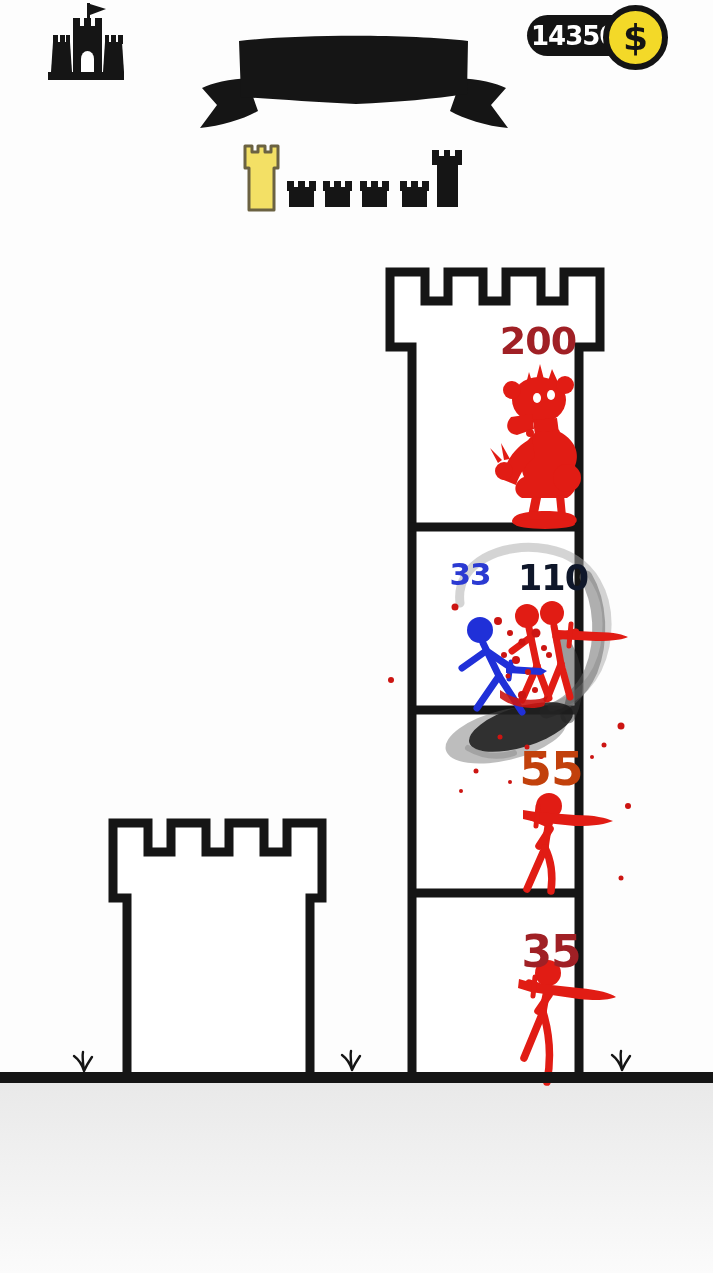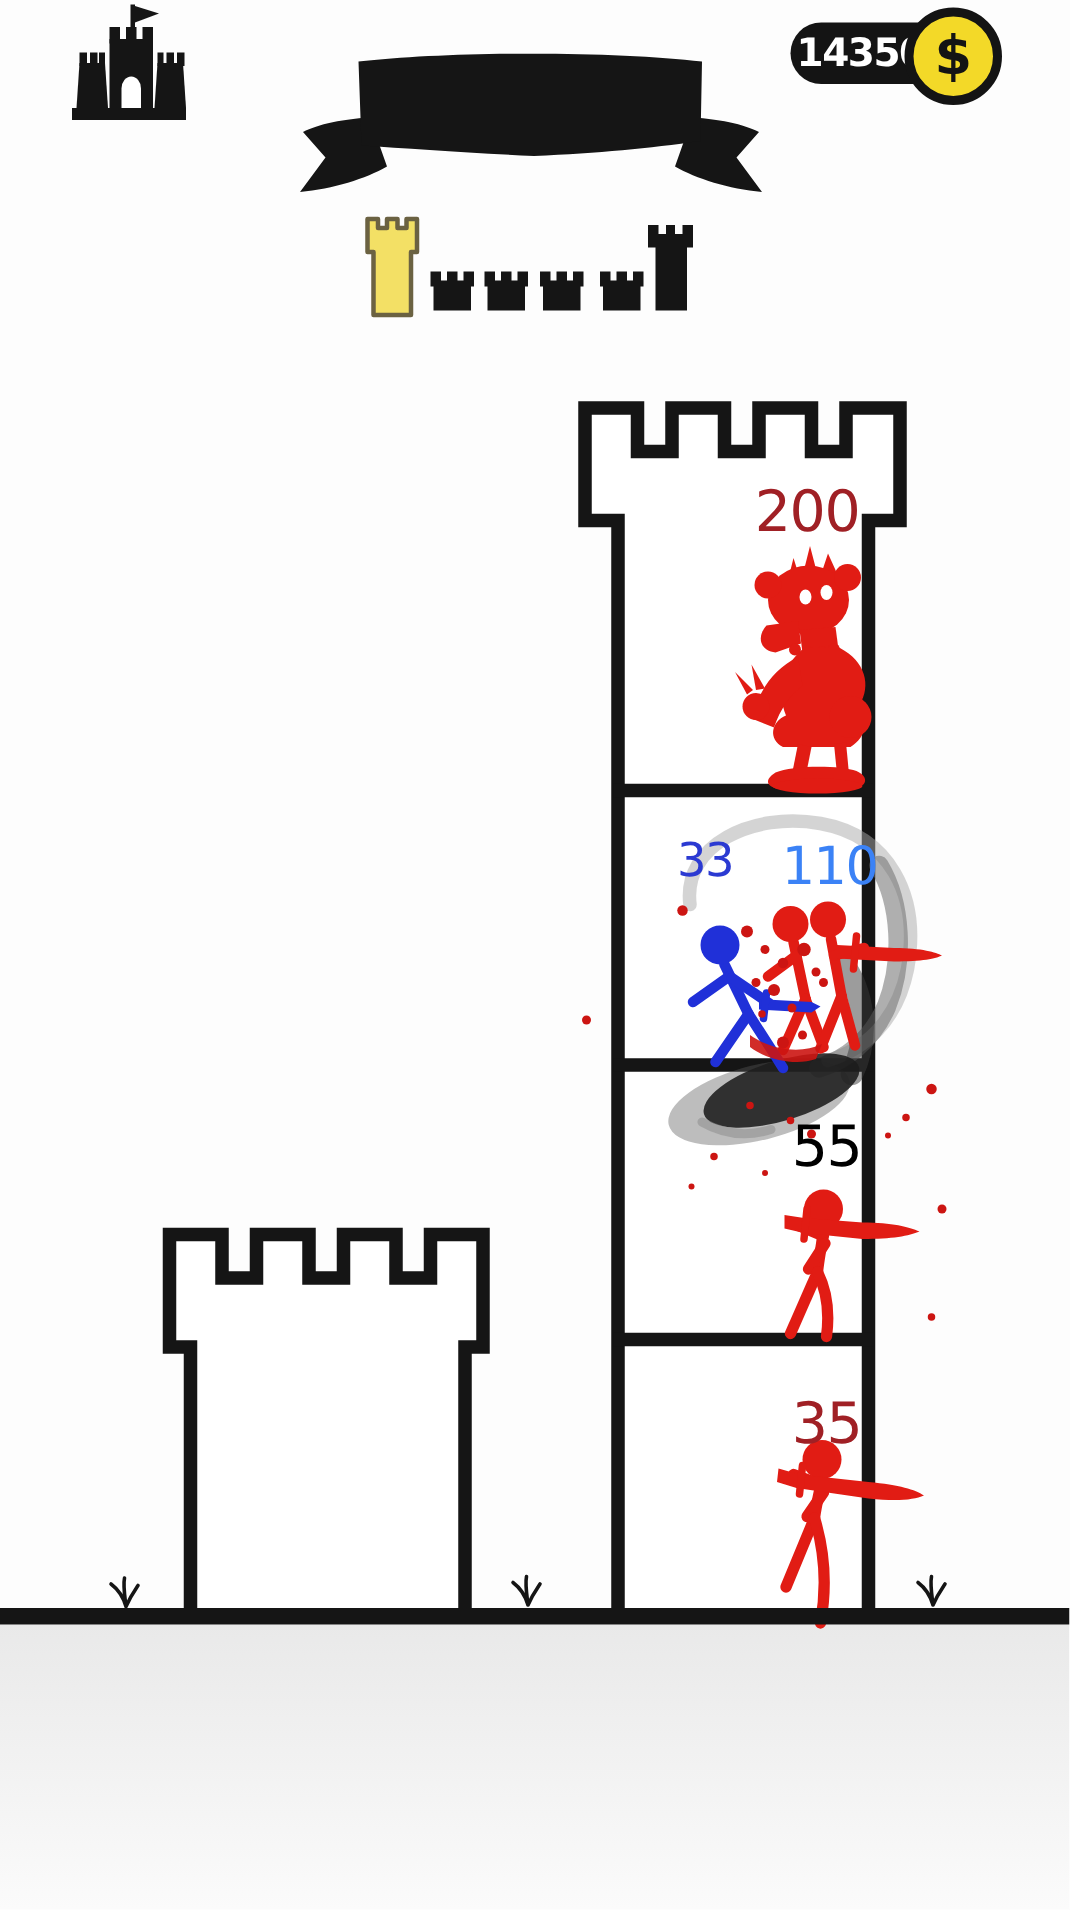--- a/index.html
+++ b/index.html
@@ -2,21 +2,21 @@
 <html><head>
 <meta charset="utf-8">
 <style>
   html,body{margin:0;padding:0;background:#fcfcfc;}
   .screen{
     position:relative;width:713px;height:1273px;overflow:hidden;
     background:#fdfdfd;font-family:"DejaVu Sans",sans-serif;
   }
   .scene{position:absolute;left:0;top:0;width:713px;height:1273px;}
   .hp-label{
-    position:absolute;text-align:center;font-weight:normal;letter-spacing:-1px;
+    position:absolute;text-align:center;font-weight:bold;letter-spacing:-1px;
     line-height:1;user-select:none;
   }
   .castle-btn{
     position:absolute;left:44px;top:0px;width:84px;height:86px;
     background:none;border:none;padding:0;cursor:pointer;
   }
   .coin-pill{
     position:absolute;left:527px;top:15px;width:124px;height:41px;
     background:#141414;border-radius:22px;
   }
@@ -225,22 +225,22 @@
 
   <div class="coin-pill">
     <span class="coin-amount">14350</span>
     <div class="coin">
       <span>$</span>
     </div>
   </div>
 
   <div class="hp-label" style="left:498px;top:322px;width:80px;font-size:38px;color:#a02025;">200</div>
   <div class="hp-label" style="left:438px;top:559px;width:64px;font-size:31px;color:#2b3ad2;">33</div>
-  <div class="hp-label" style="left:513px;top:561px;width:80px;font-size:35px;color:#3b82f6;">110</div>
-  <div class="hp-label" style="left:511px;top:745px;width:80px;font-size:38px;color:#000000;">55</div>
-  <div class="hp-label" style="left:511px;top:930px;width:80px;font-size:38px;color:#a02025;">35</div>
+  <div class="hp-label" style="left:513px;top:561px;width:80px;font-size:35px;color:#0f172a;">110</div>
+  <div class="hp-label" style="left:511px;top:745px;width:80px;font-size:47px;color:#c2410c;">55</div>
+  <div class="hp-label" style="left:511px;top:930px;width:80px;font-size:44px;color:#a02025;">35</div>
 
   <div class="floor-hit" style="top:347px;height:176px;"></div>
   <div class="floor-hit" style="top:531px;height:175px;"></div>
   <div class="floor-hit" style="top:714px;height:175px;"></div>
   <div class="floor-hit" style="top:897px;height:175px;"></div>
 
 </div>
 
 </body></html>

